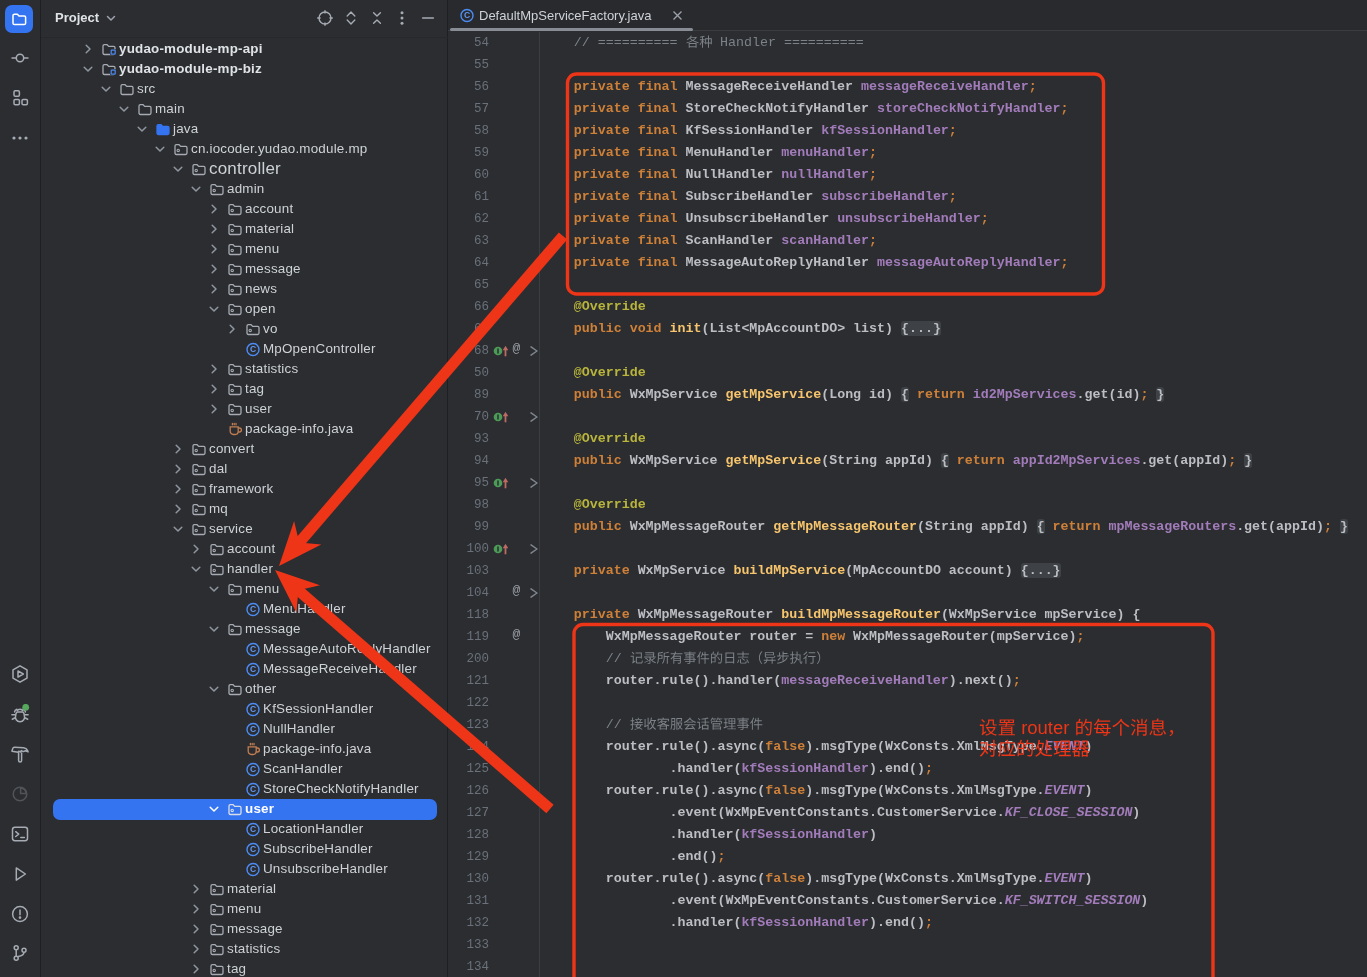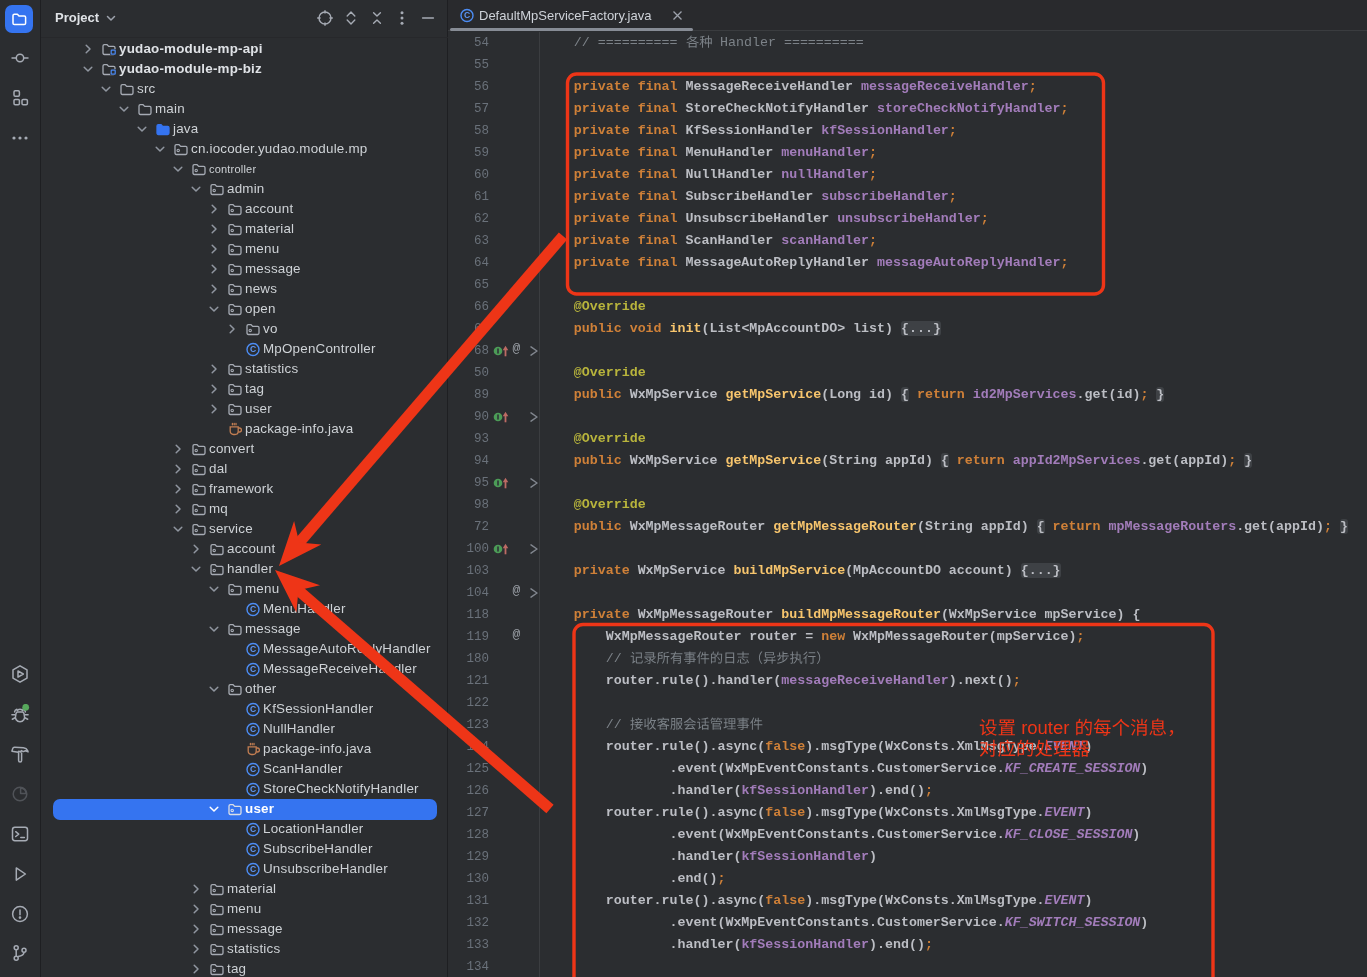--- a/index.html
+++ b/index.html
@@ -161,21 +161,21 @@
         <span style="position:absolute;left:191px;top:0;line-height:20px;font-size:13.4px;font-weight:400;letter-spacing:0.2px;color:#CED2D6;white-space:pre">cn.iocoder.yudao.module.mp</span>
       </div>
 <div style="position:absolute;left:0;top:159px;width:447px;height:20px">
         <svg style="position:absolute;left:170px;top:2px" width="16" height="16" viewBox="0 0 16 16">
           <path d="M4.2 6.2 8 10 11.8 6.2" fill="none" stroke="#9096A0" stroke-width="1.5" stroke-linecap="round" stroke-linejoin="round"></path>
         </svg>
         <svg style="position:absolute;left:191px;top:2px" width="16" height="16" viewBox="0 0 16 16">
           <path d="M2 5.1q0-1.4 1.4-1.4h2.7l1.6 1.7h5q1.3 0 1.3 1.3v5.4q0 1.4-1.4 1.4H3.4q-1.4 0-1.4-1.4z" fill="none" stroke="#A6ABB4" stroke-width="1.3" stroke-linejoin="round"></path>
           <circle cx="5.2" cy="9.4" r="1.2" fill="none" stroke="#A6ABB4" stroke-width="1.1"></circle>
         </svg>
-        <span style="position:absolute;left:209px;top:0;line-height:20px;font-size:11px;font-weight:400;letter-spacing:0.2px;color:#CED2D6;white-space:pre">controller</span>
+        <span style="position:absolute;left:209px;top:0;line-height:20px;font-size:17px;font-weight:400;letter-spacing:0.2px;color:#CED2D6;white-space:pre">controller</span>
       </div>
 <div style="position:absolute;left:0;top:179px;width:447px;height:20px">
         <svg style="position:absolute;left:188px;top:2px" width="16" height="16" viewBox="0 0 16 16">
           <path d="M4.2 6.2 8 10 11.8 6.2" fill="none" stroke="#9096A0" stroke-width="1.5" stroke-linecap="round" stroke-linejoin="round"></path>
         </svg>
         <svg style="position:absolute;left:209px;top:2px" width="16" height="16" viewBox="0 0 16 16">
           <path d="M2 5.1q0-1.4 1.4-1.4h2.7l1.6 1.7h5q1.3 0 1.3 1.3v5.4q0 1.4-1.4 1.4H3.4q-1.4 0-1.4-1.4z" fill="none" stroke="#A6ABB4" stroke-width="1.3" stroke-linejoin="round"></path>
           <circle cx="5.2" cy="9.4" r="1.2" fill="none" stroke="#A6ABB4" stroke-width="1.1"></circle>
         </svg>
         <span style="position:absolute;left:227px;top:0;line-height:20px;font-size:13.4px;font-weight:400;letter-spacing:0.2px;color:#CED2D6;white-space:pre">admin</span>
@@ -565,32 +565,32 @@
     <div class="num">61</div>
     <div class="num">62</div>
     <div class="num">63</div>
     <div class="num">64</div>
     <div class="num">65</div>
     <div class="num">66</div>
     <div class="num">67</div>
     <div class="num">68</div>
     <div class="num">50</div>
     <div class="num">89</div>
-    <div class="num">90</div>
+    <div class="num">70</div>
     <div class="num">93</div>
     <div class="num">94</div>
     <div class="num">95</div>
     <div class="num">98</div>
-    <div class="num">72</div>
+    <div class="num">99</div>
     <div class="num">100</div>
     <div class="num">103</div>
     <div class="num">104</div>
     <div class="num">118</div>
     <div class="num">119</div>
-    <div class="num">180</div>
+    <div class="num">200</div>
     <div class="num">121</div>
     <div class="num">122</div>
     <div class="num">123</div>
     <div class="num">124</div>
     <div class="num">125</div>
     <div class="num">126</div>
     <div class="num">127</div>
     <div class="num">128</div>
     <div class="num">129</div>
     <div class="num">130</div>
@@ -662,21 +662,20 @@
           <path transform="translate(3000,0)" d="M108 803V444C108 296 102 95 34 -46C52 -52 82 -69 95 -81C141 14 161 140 170 259H329V11C329 -4 323 -8 310 -8C297 -9 255 -9 209 -8C219 -28 228 -61 230 -80C298 -80 338 -79 364 -66C390 -54 399 -31 399 10V803ZM176 733H329V569H176ZM176 499H329V330H174C175 370 176 409 176 444ZM858 391C836 307 801 231 758 166C711 233 675 309 648 391ZM487 800V-80H558V391H583C615 287 659 191 716 110C670 54 617 11 562 -19C578 -32 598 -57 606 -74C661 -42 713 1 759 54C806 -2 860 -48 921 -81C933 -63 954 -37 970 -23C907 7 851 53 802 109C865 198 914 311 941 447L897 463L884 460H558V730H839V607C839 595 836 592 820 591C804 590 751 590 690 592C700 574 711 548 714 528C790 528 841 528 872 538C904 549 912 569 912 606V800Z"></path>
           <path transform="translate(4000,0)" d="M157 -58C195 -44 251 -40 781 5C804 -25 824 -54 838 -79L905 -38C861 37 766 145 676 225L613 191C652 155 692 113 728 71L273 36C344 102 415 182 477 264H918V337H89V264H375C310 175 234 96 207 72C176 43 153 24 131 19C140 -1 153 -41 157 -58ZM504 840C414 706 238 579 42 496C60 482 86 450 97 431C155 458 211 488 264 521V460H741V530H277C363 586 440 649 503 718C563 656 647 588 741 530C795 496 853 466 910 443C922 463 947 494 963 509C801 565 638 674 546 769L576 809Z"></path>
           <path transform="translate(5000,0)" d="M99 768C150 723 214 659 243 618L295 672C263 711 198 771 147 814ZM417 293V-80H491V-39H823V-76H901V293H695V461H959V532H695V725C773 739 847 755 906 773L854 833C740 796 537 765 364 747C372 730 382 702 386 685C460 692 541 701 619 713V532H365V461H619V293ZM491 29V224H823V29ZM43 526V454H183V105C183 58 148 21 129 7C143 -7 165 -36 173 -52C188 -32 215 -10 386 124C377 138 363 167 356 186L254 108V526Z"></path>
           <path transform="translate(6000,0)" d="M211 438V-81H287V-47H771V-79H845V168H287V237H792V438ZM771 12H287V109H771ZM440 623C451 603 462 580 471 559H101V394H174V500H839V394H915V559H548C539 584 522 614 507 637ZM287 380H719V294H287ZM167 844C142 757 98 672 43 616C62 607 93 590 108 580C137 613 164 656 189 703H258C280 666 302 621 311 592L375 614C367 638 350 672 331 703H484V758H214C224 782 233 806 240 830ZM590 842C572 769 537 699 492 651C510 642 541 626 554 616C575 640 595 669 612 702H683C713 665 742 618 755 589L816 616C805 640 784 672 761 702H940V758H638C648 781 656 805 663 829Z"></path>
           <path transform="translate(7000,0)" d="M476 540H629V411H476ZM694 540H847V411H694ZM476 728H629V601H476ZM694 728H847V601H694ZM318 22V-47H967V22H700V160H933V228H700V346H919V794H407V346H623V228H395V160H623V22ZM35 100 54 24C142 53 257 92 365 128L352 201L242 164V413H343V483H242V702H358V772H46V702H170V483H56V413H170V141C119 125 73 111 35 100Z"></path>
           <path transform="translate(8000,0)" d="M134 131V72H459V4C459 -14 453 -19 434 -20C417 -21 356 -22 296 -20C306 -37 319 -65 323 -83C407 -83 459 -82 490 -71C521 -60 535 -42 535 4V72H775V28H851V206H955V266H851V391H535V462H835V639H535V698H935V760H535V840H459V760H67V698H459V639H172V462H459V391H143V336H459V266H48V206H459V131ZM244 586H459V515H244ZM535 586H759V515H535ZM535 336H775V266H535ZM535 206H775V131H535Z"></path>
           <path transform="translate(9000,0)" d="M317 341V268H604V-80H679V268H953V341H679V562H909V635H679V828H604V635H470C483 680 494 728 504 775L432 790C409 659 367 530 309 447C327 438 359 420 373 409C400 451 425 504 446 562H604V341ZM268 836C214 685 126 535 32 437C45 420 67 381 75 363C107 397 137 437 167 480V-78H239V597C277 667 311 741 339 815Z"></path>
         </g>
       </svg></div>
     <div class="ln"><span class="w">    router.rule().async(</span><span class="k">false</span><span class="w">).msgType(WxConsts.XmlMsgType.</span><span class="i">EVENT</span><span class="w">)</span></div>
-    <div class="ln"><span class="w">            .event(WxMpEventConstants.CustomerService.</span><span class="i">KF_CREATE_SESSION</span><span class="w">)</span></div>
     <div class="ln"><span class="w">            .handler(</span><span class="f">kfSessionHandler</span><span class="w">).end()</span><span class="k">;</span></div>
     <div class="ln"><span class="w">    router.rule().async(</span><span class="k">false</span><span class="w">).msgType(WxConsts.XmlMsgType.</span><span class="i">EVENT</span><span class="w">)</span></div>
     <div class="ln"><span class="w">            .event(WxMpEventConstants.CustomerService.</span><span class="i">KF_CLOSE_SESSION</span><span class="w">)</span></div>
     <div class="ln"><span class="w">            .handler(</span><span class="f">kfSessionHandler</span><span class="w">)</span></div>
     <div class="ln"><span class="w">            .end()</span><span class="k">;</span></div>
     <div class="ln"><span class="w">    router.rule().async(</span><span class="k">false</span><span class="w">).msgType(WxConsts.XmlMsgType.</span><span class="i">EVENT</span><span class="w">)</span></div>
     <div class="ln"><span class="w">            .event(WxMpEventConstants.CustomerService.</span><span class="i">KF_SWITCH_SESSION</span><span class="w">)</span></div>
     <div class="ln"><span class="w">            .handler(</span><span class="f">kfSessionHandler</span><span class="w">).end()</span><span class="k">;</span></div>
   </div>
 <svg style="position:absolute;left:492px;top:344px" width="18" height="14" viewBox="0 0 18 14">

